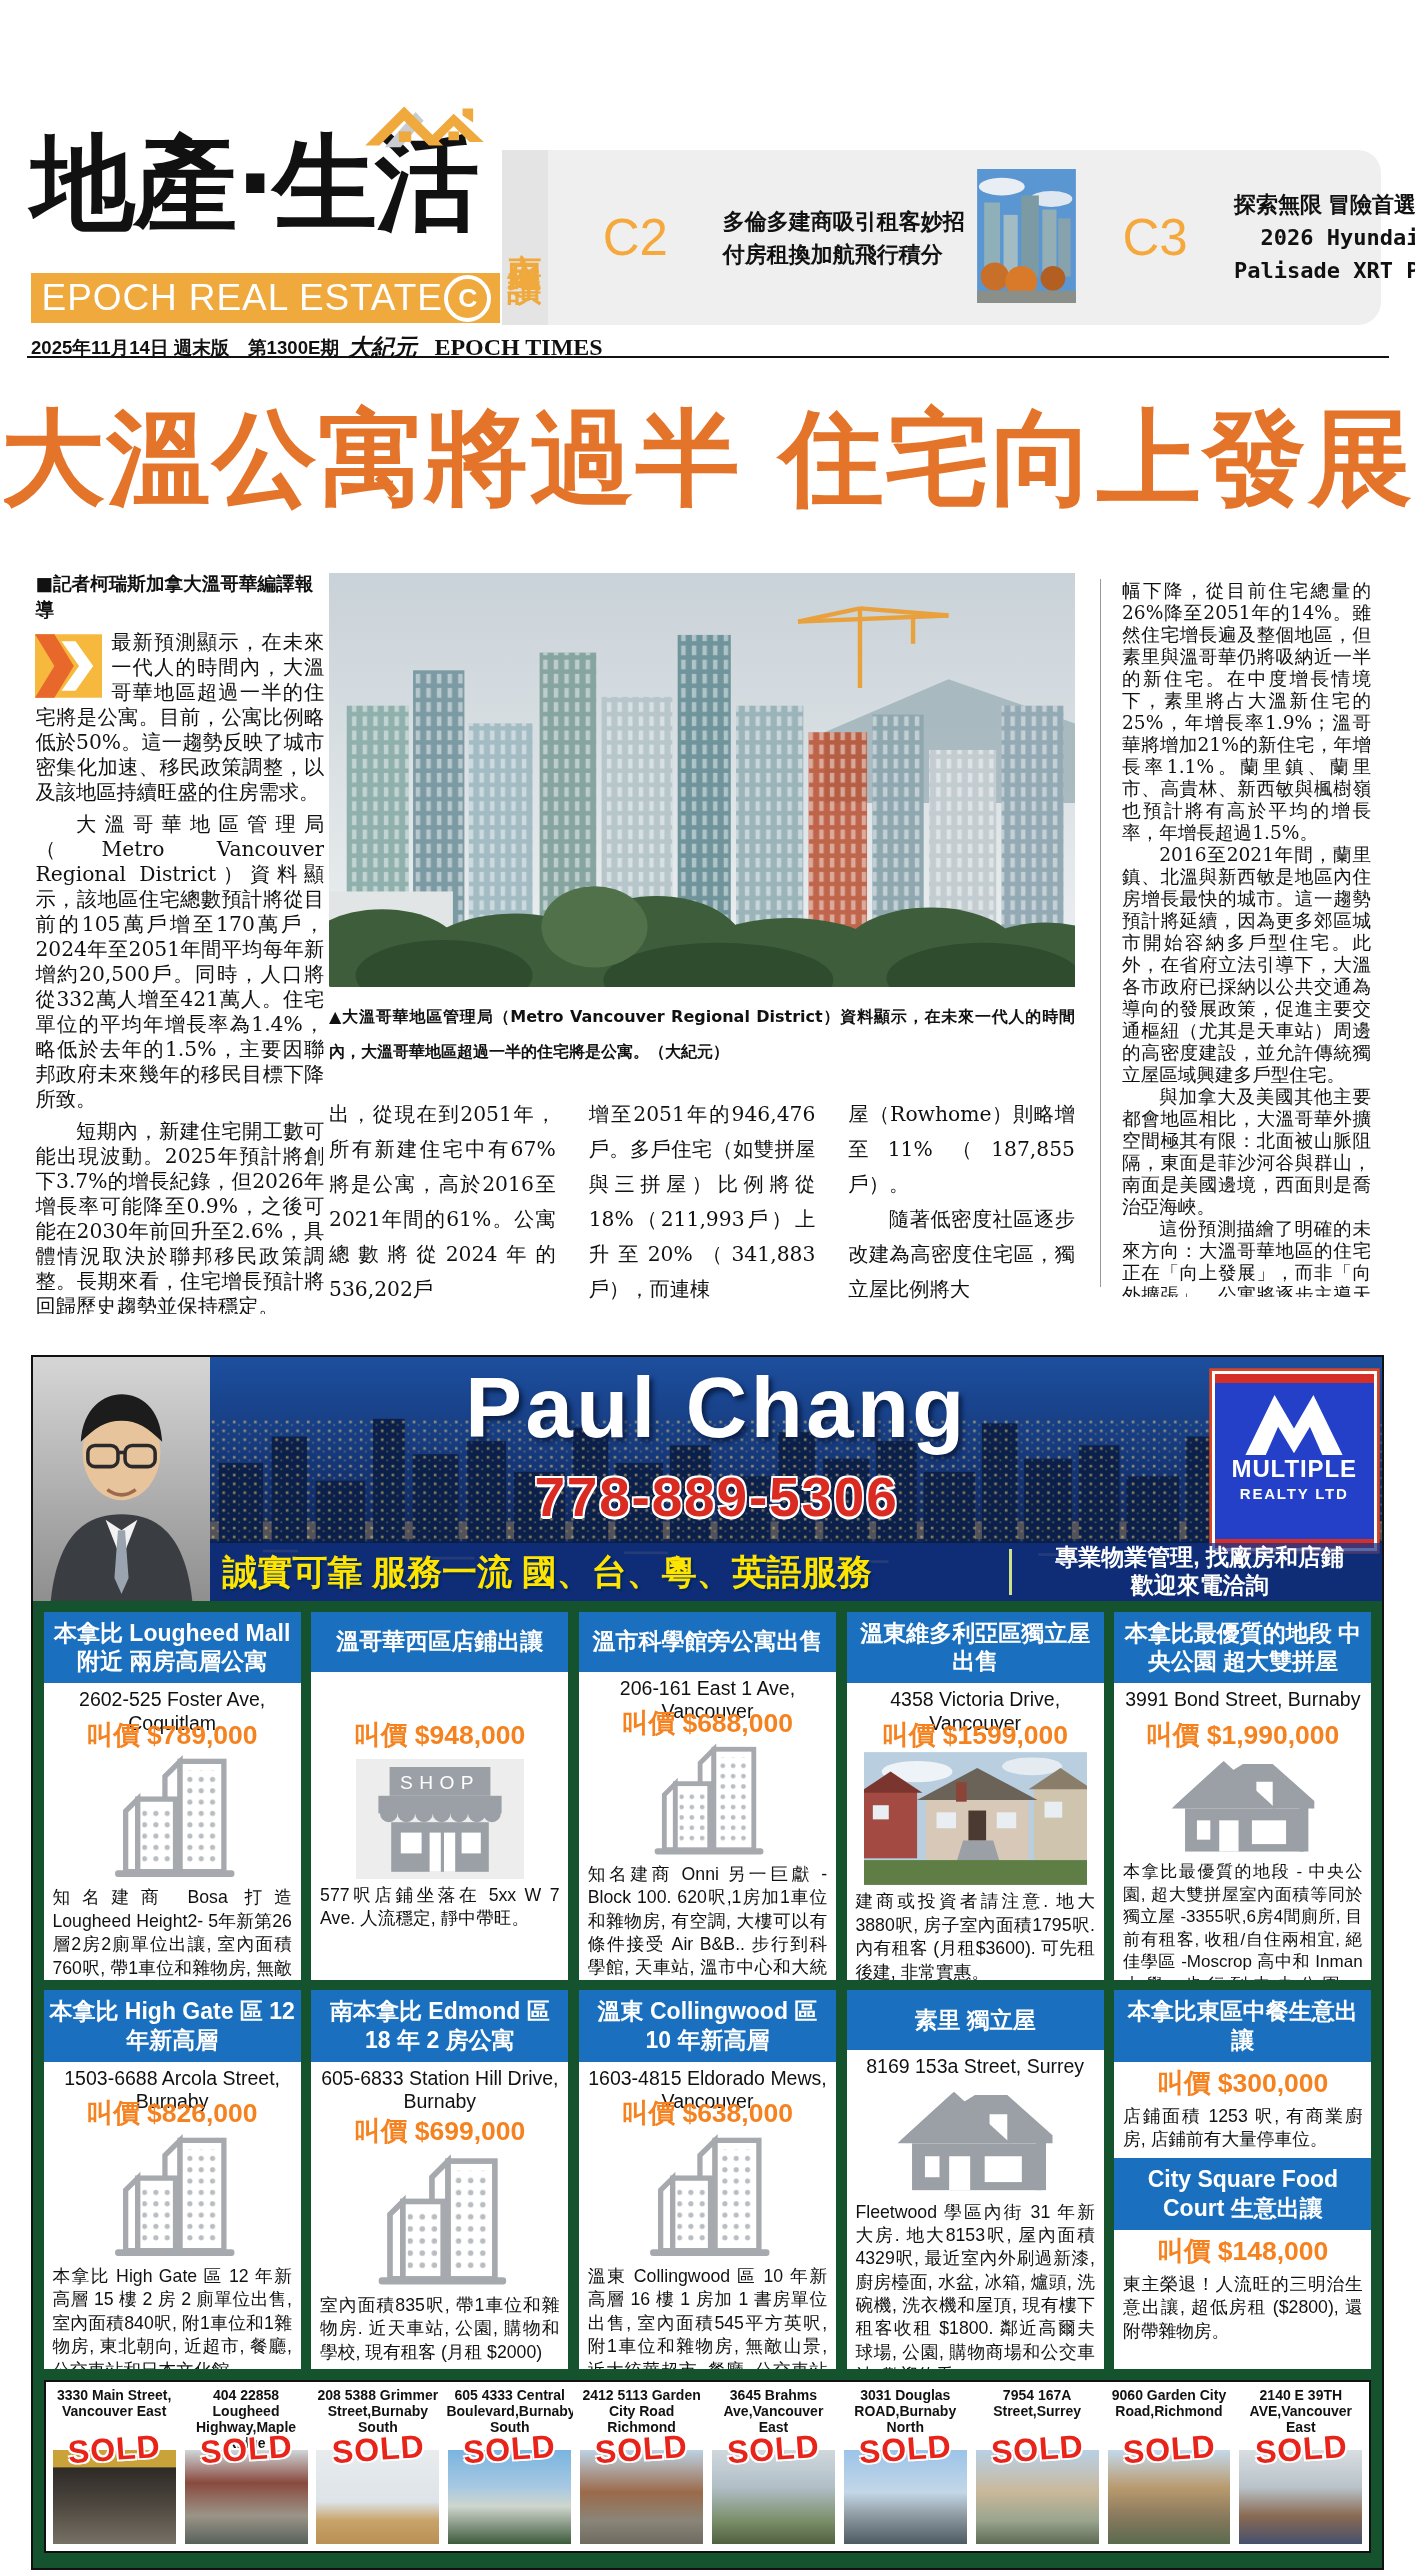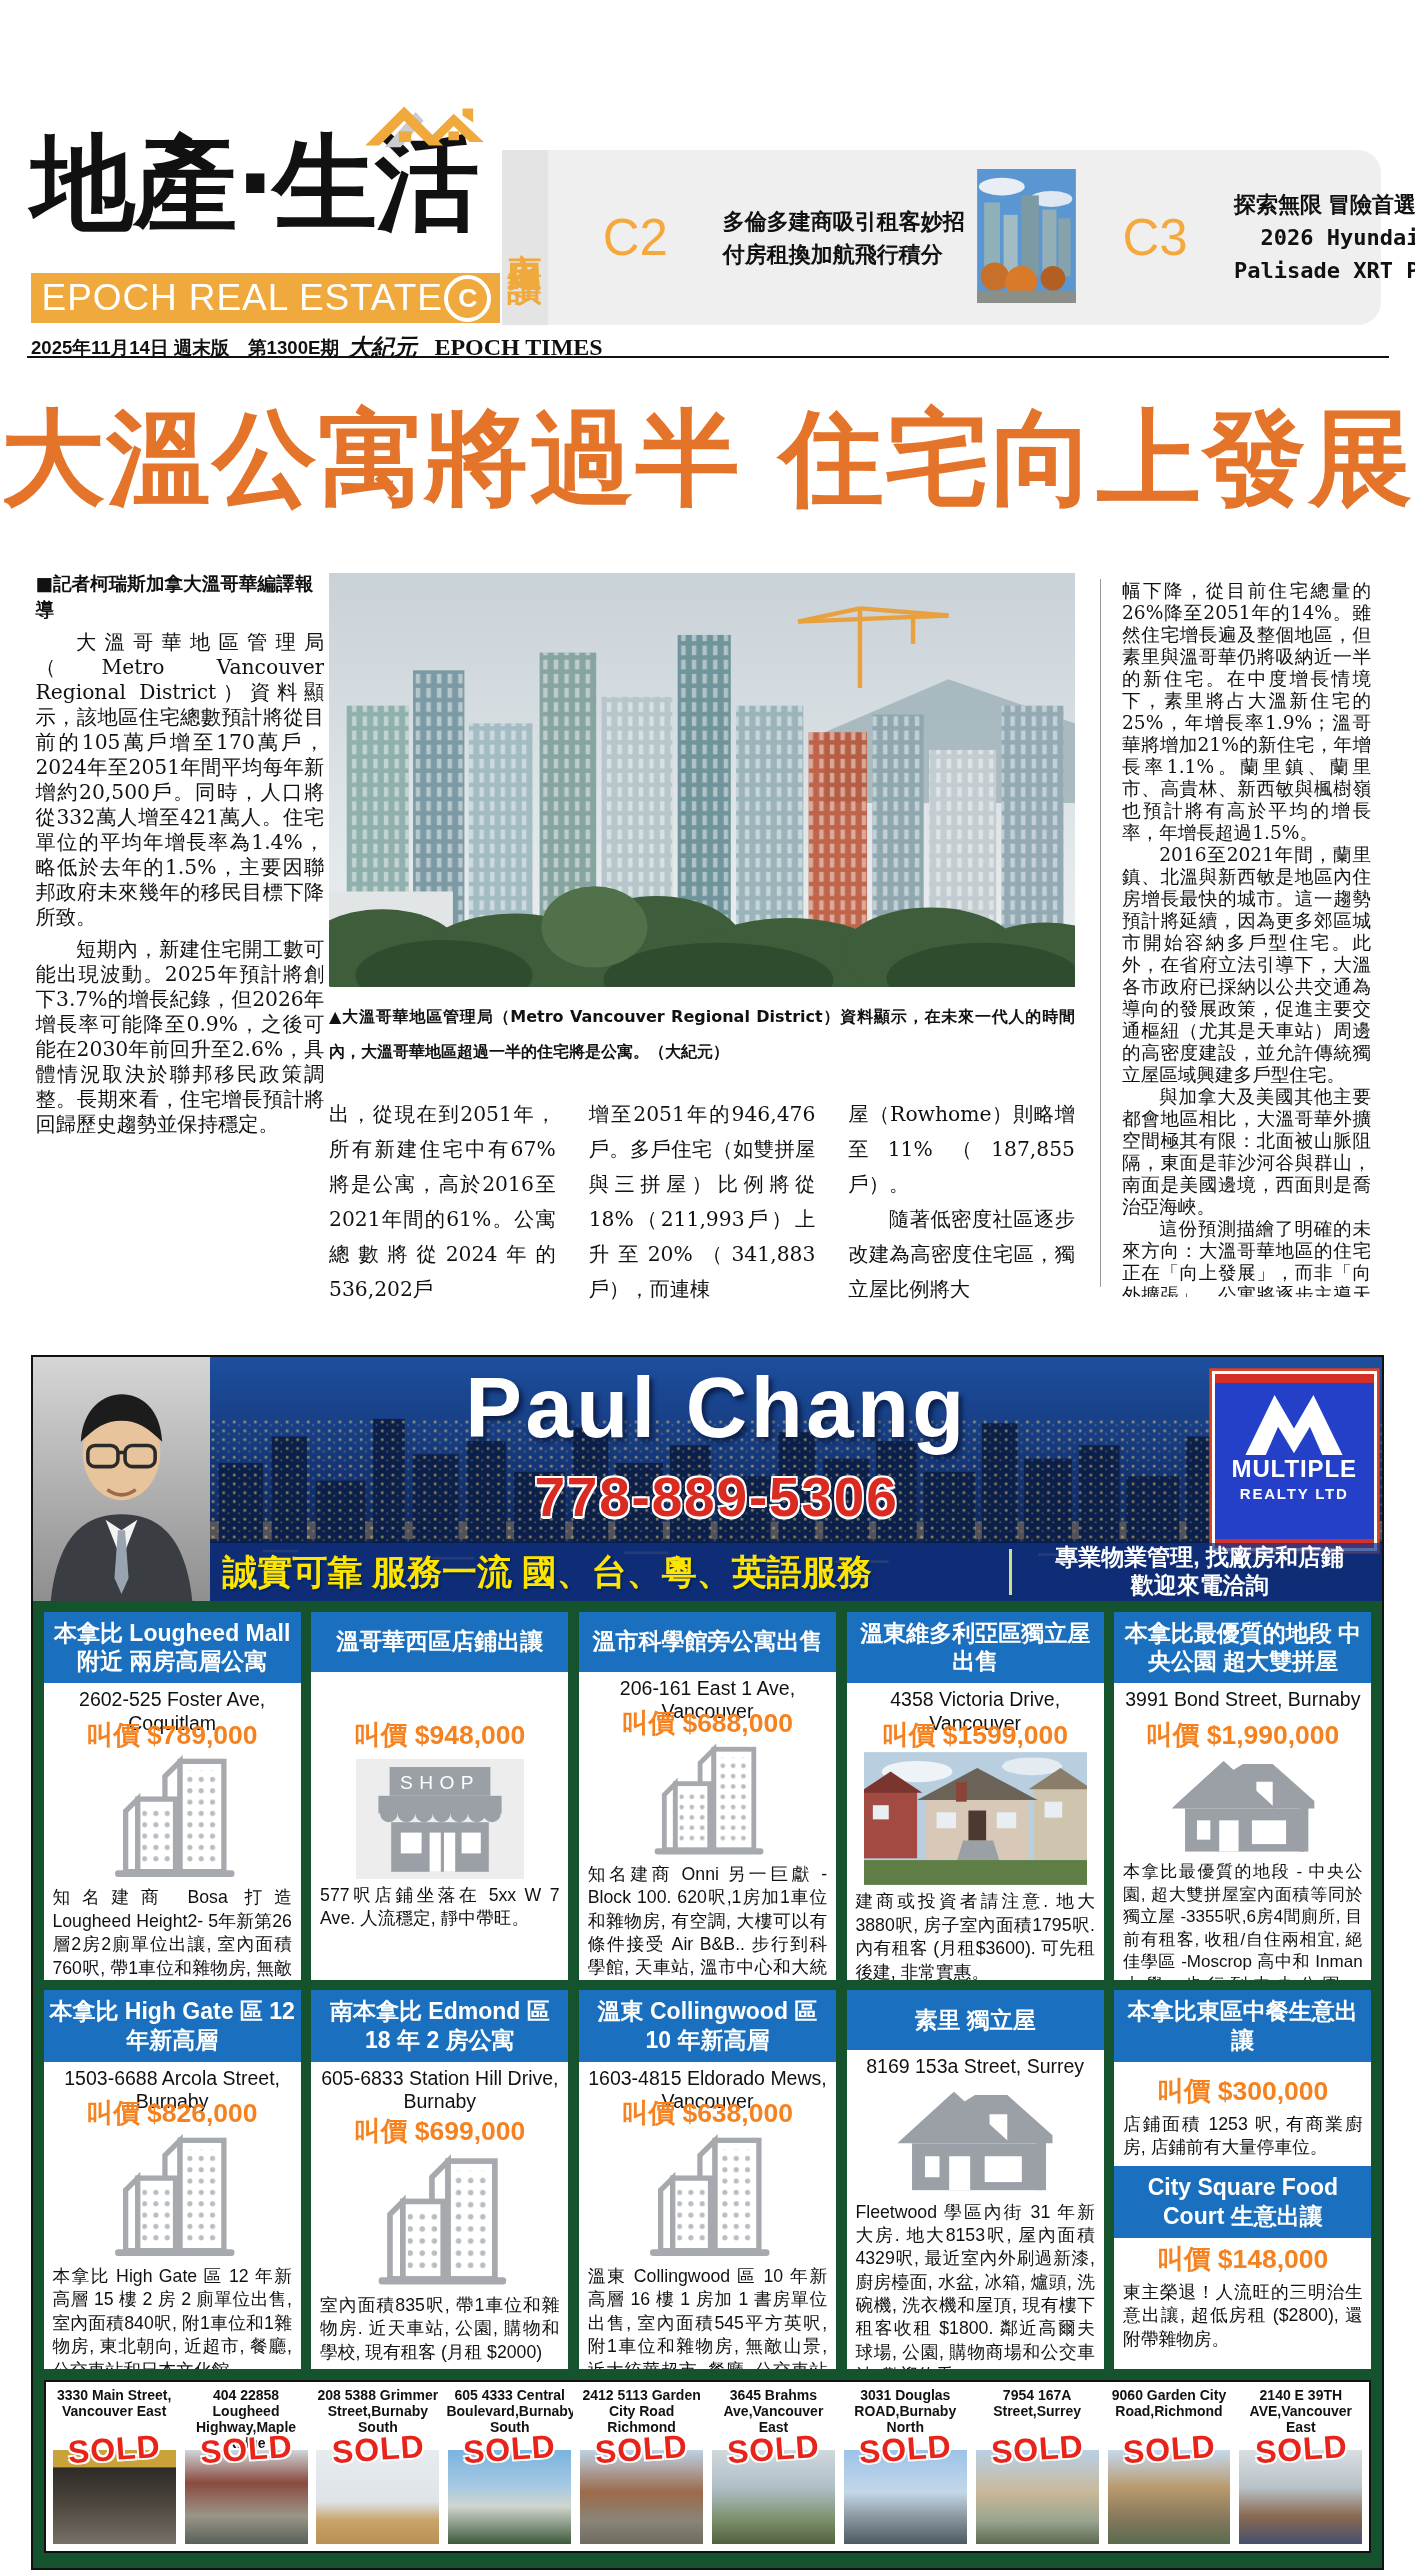--- a/index.html
+++ b/index.html
@@ -78,21 +78,21 @@
   .grid{padding:10.6px 10.6px 0 10.6px;display:grid;grid-template-columns:repeat(5,1fr);gap:10.6px;}
   .cell{background:#fff;display:flex;flex-direction:column;overflow:hidden;}
   .row1 .cell{height:368px;} .row2 .cell{height:379px;}
   .cell-head{background:#1A70BE;color:#fff;font-size:23px;font-weight:800;text-align:center;line-height:1.25;padding:7px 5.3px;min-height:46px;display:flex;align-items:center;justify-content:center;}
   .cell-body{flex:1;padding:5.3px 8.8px;display:flex;flex-direction:column;align-items:center;overflow:hidden;}
   .cell-addr{font-size:19.5px;text-align:center;min-height:25px;line-height:1.2;}
   .cell-price{color:#F5821F;font-size:26.5px;font-weight:900;margin:3.5px 0;min-height:30px;}
   .cell-icon{display:flex;align-items:center;justify-content:center;margin:1.8px 0 5.3px 0;}
   .cell-desc{font-size:17.7px;line-height:1.32;text-align:justify;align-self:stretch;}
   .cell-head.sub{margin:7px -8.8px 0 -8.8px;align-self:stretch;}
-  .biz .cell-body{padding-top:8px;}
+  .biz .cell-body{padding-top:0;}
 
   
   .sold-strip{margin:10.6px 10.6px 10.6px 10.6px;border:2.7px solid #111;background:#fff;display:grid;grid-template-columns:repeat(10,1fr);gap:5.3px;padding:5.3px;height:173px;box-sizing:border-box;}
   .sold-cell{display:flex;flex-direction:column;overflow:hidden;}
   .sold-addr{font-size:14px;font-weight:700;text-align:center;line-height:1.15;height:51px;}
   .sold-photo-wrap{position:relative;flex:1;}
   .sold-photo{position:absolute;inset:12.4px 1.8px 1.8px 1.8px;background:#9aa0a6;}
   .sold-tag{position:absolute;left:0;right:0;top:-7px;text-align:center;z-index:2;color:#E8231A;font-size:32px;font-weight:900;transform:rotate(-4deg);letter-spacing:0.9px;
     text-shadow:-1.8px -1.8px 0 #fff,1.8px -1.8px 0 #fff,-1.8px 1.8px 0 #fff,1.8px 1.8px 0 #fff;}
   .sold-cell:nth-child(1) .sold-photo{background:linear-gradient(180deg,#caa23a 0%,#caa23a 18%,#2e2a26 19%,#4a443c 55%,#777066 100%);}
@@ -233,20 +233,29 @@
     </div>
   </aside>
 
   <div class="top-rule"></div>
 
   <h1 class="headline">大溫公寓將過半 住宅向上發展</h1>
 
   <section class="article">
     <div class="col1">
       <p class="byline">■記者柯瑞斯加拿大溫哥華編譯報導</p>
+      <p class="para">
+        <span class="lede-icon">
+          <svg width="67" height="64" viewBox="0 0 76 72">
+            <rect width="76" height="72" fill="#f6b93d"></rect>
+            <polygon points="0,0 22,0 44,36 22,72 0,72 22,36" fill="#e8672a"></polygon>
+            <polygon points="30,8 46,8 66,36 46,64 30,64 50,36" fill="#fff"></polygon>
+          </svg>
+        </span><span>最新預測顯示，在未來一代人的時間內，大溫哥華地區超過一半的住宅將是公寓。目前，公寓比例略低於50%。這一趨勢反映了城市密集化加速、移民政策調整，以及該地區持續旺盛的住房需求。</span>
+      </p>
       <p class="para ind">大溫哥華地區管理局（Metro Vancouver Regional District）資料顯示，該地區住宅總數預計將從目前的105萬戶增至170萬戶，2024年至2051年間平均每年新增約20,500戶。同時，人口將從332萬人增至421萬人。住宅單位的平均年增長率為1.4%，略低於去年的1.5%，主要因聯邦政府未來幾年的移民目標下降所致。</p>
       <p class="para ind">短期內，新建住宅開工數可能出現波動。2025年預計將創下3.7%的增長紀錄，但2026年增長率可能降至0.9%，之後可能在2030年前回升至2.6%，具體情況取決於聯邦移民政策調整。長期來看，住宅增長預計將回歸歷史趨勢並保持穩定。</p>
 
     </div>
 
     <figure class="photo">
       <svg width="746" height="414" viewBox="0 0 843 468" preserveAspectRatio="none">
         <defs>
           <linearGradient id="skyG" x1="0" y1="0" x2="0" y2="1">
             <stop offset="0" stop-color="#c9d2d8"></stop>

